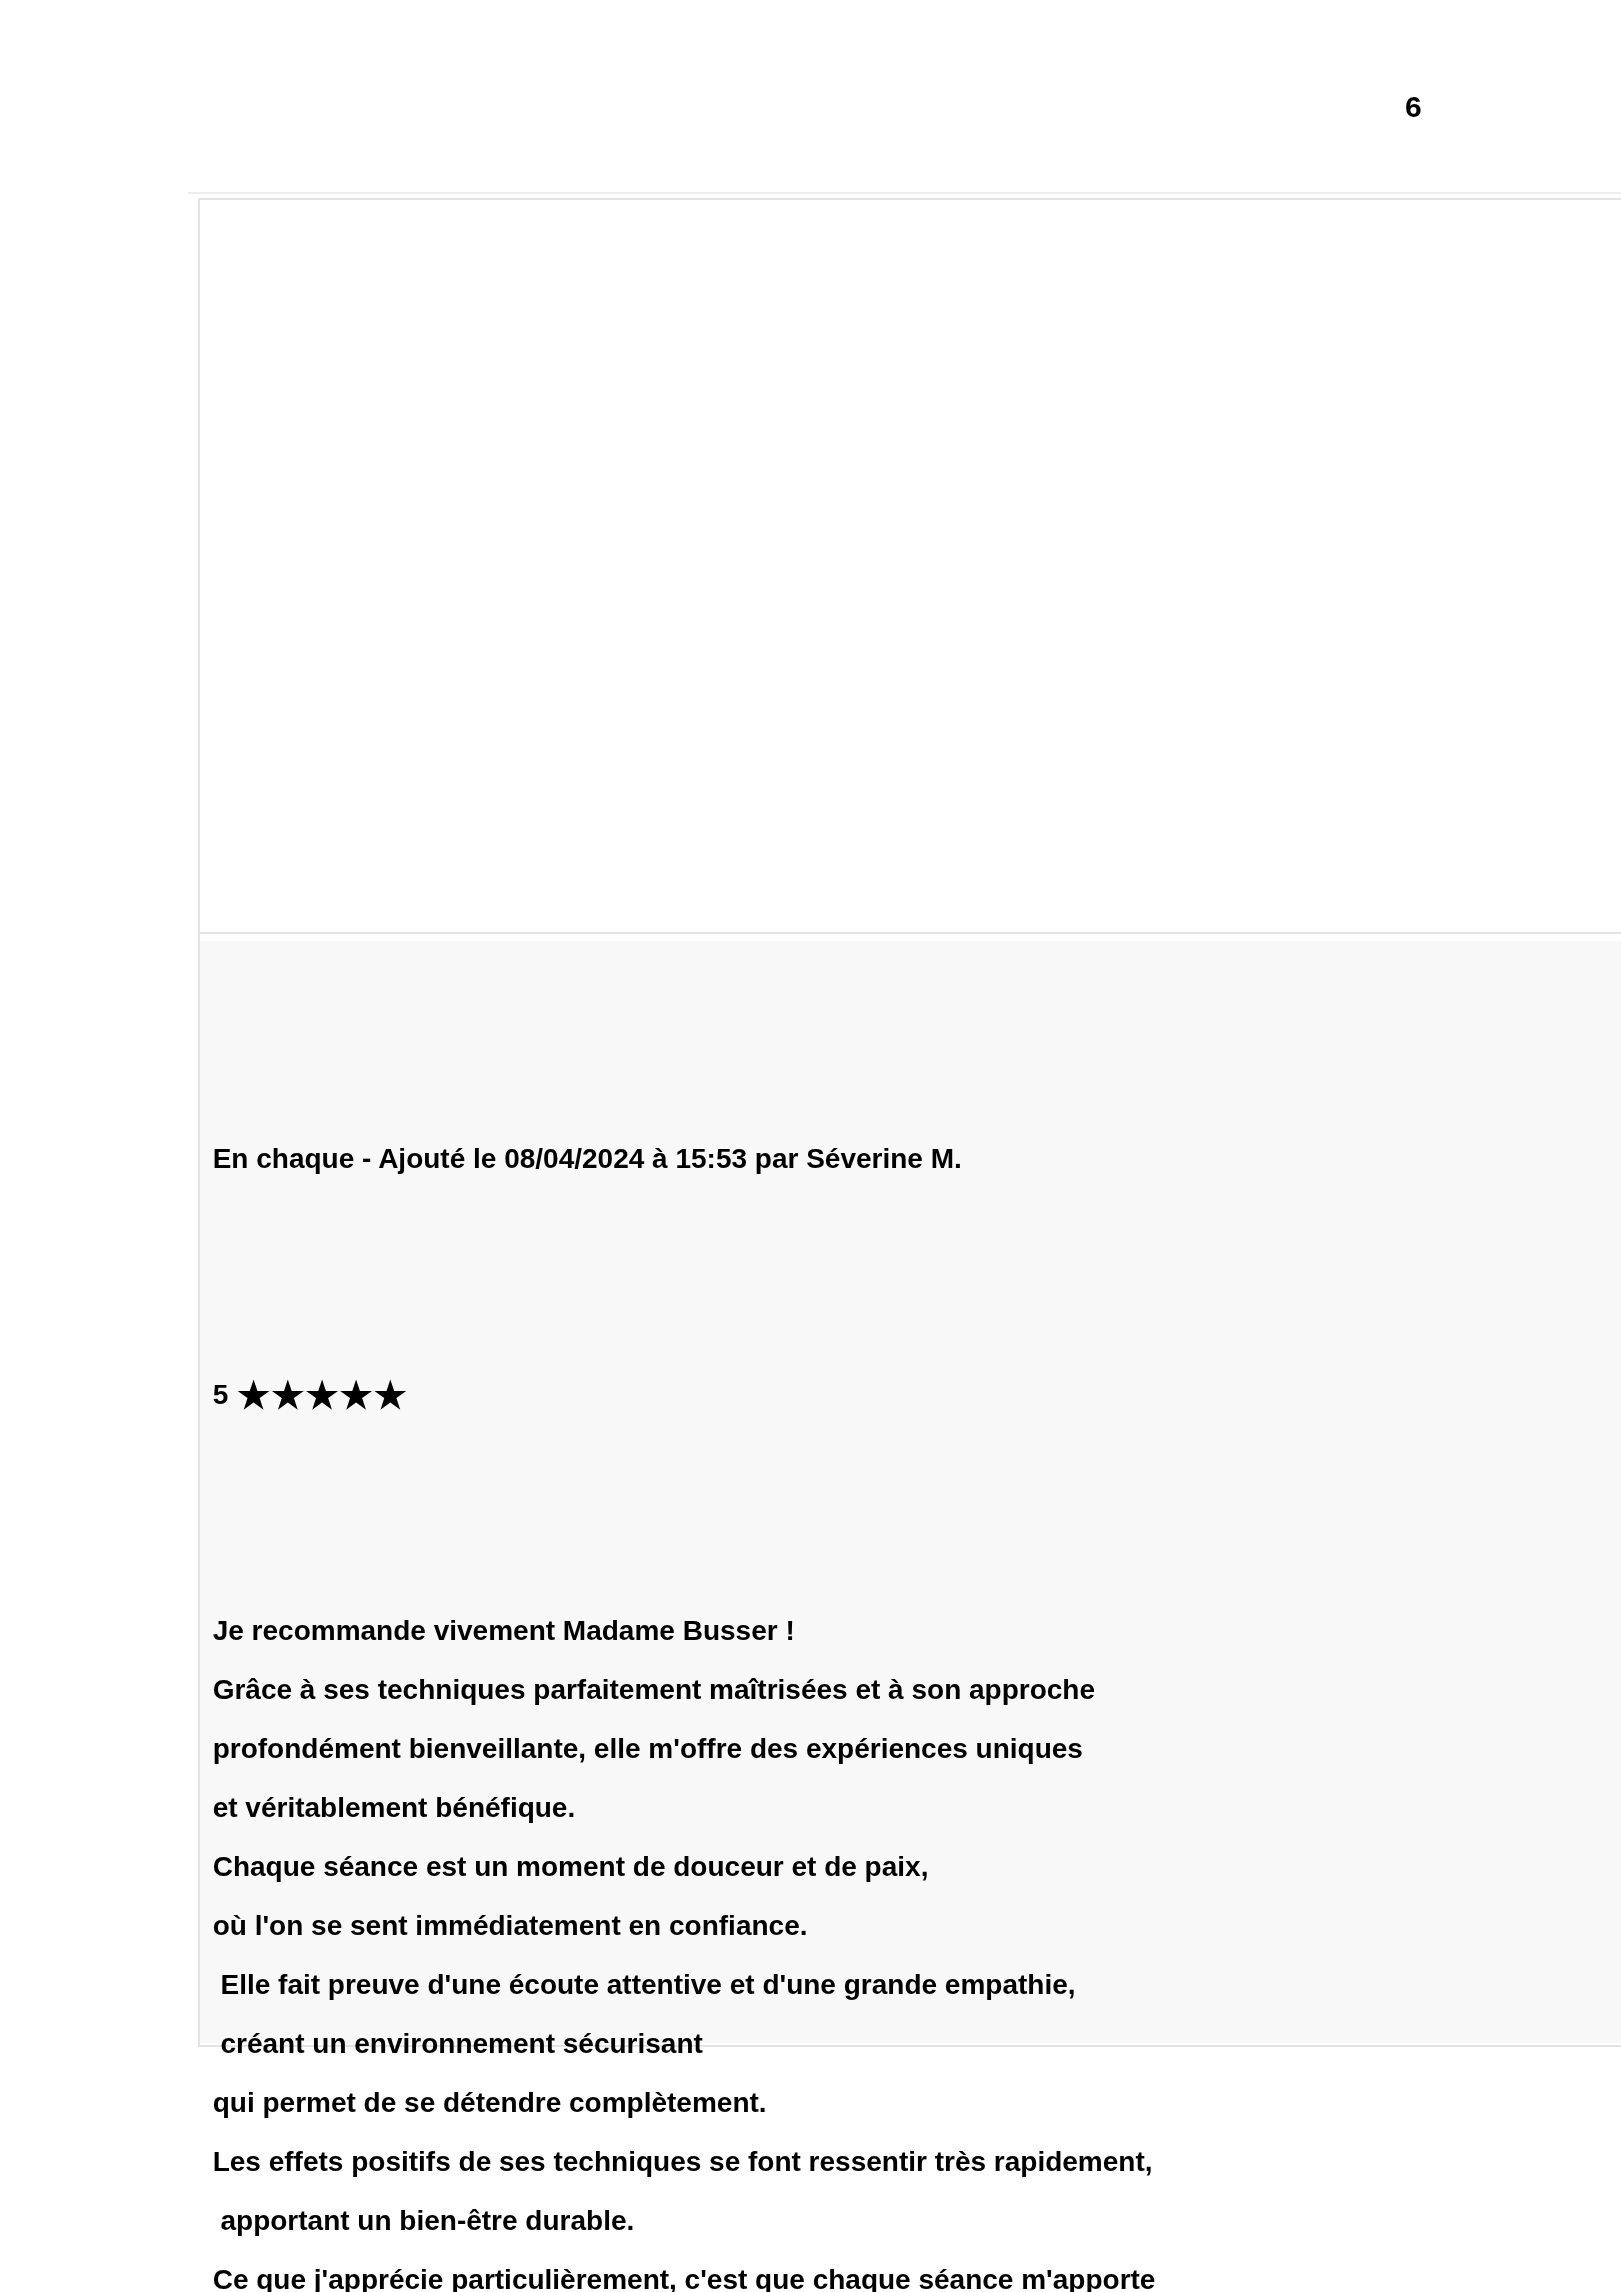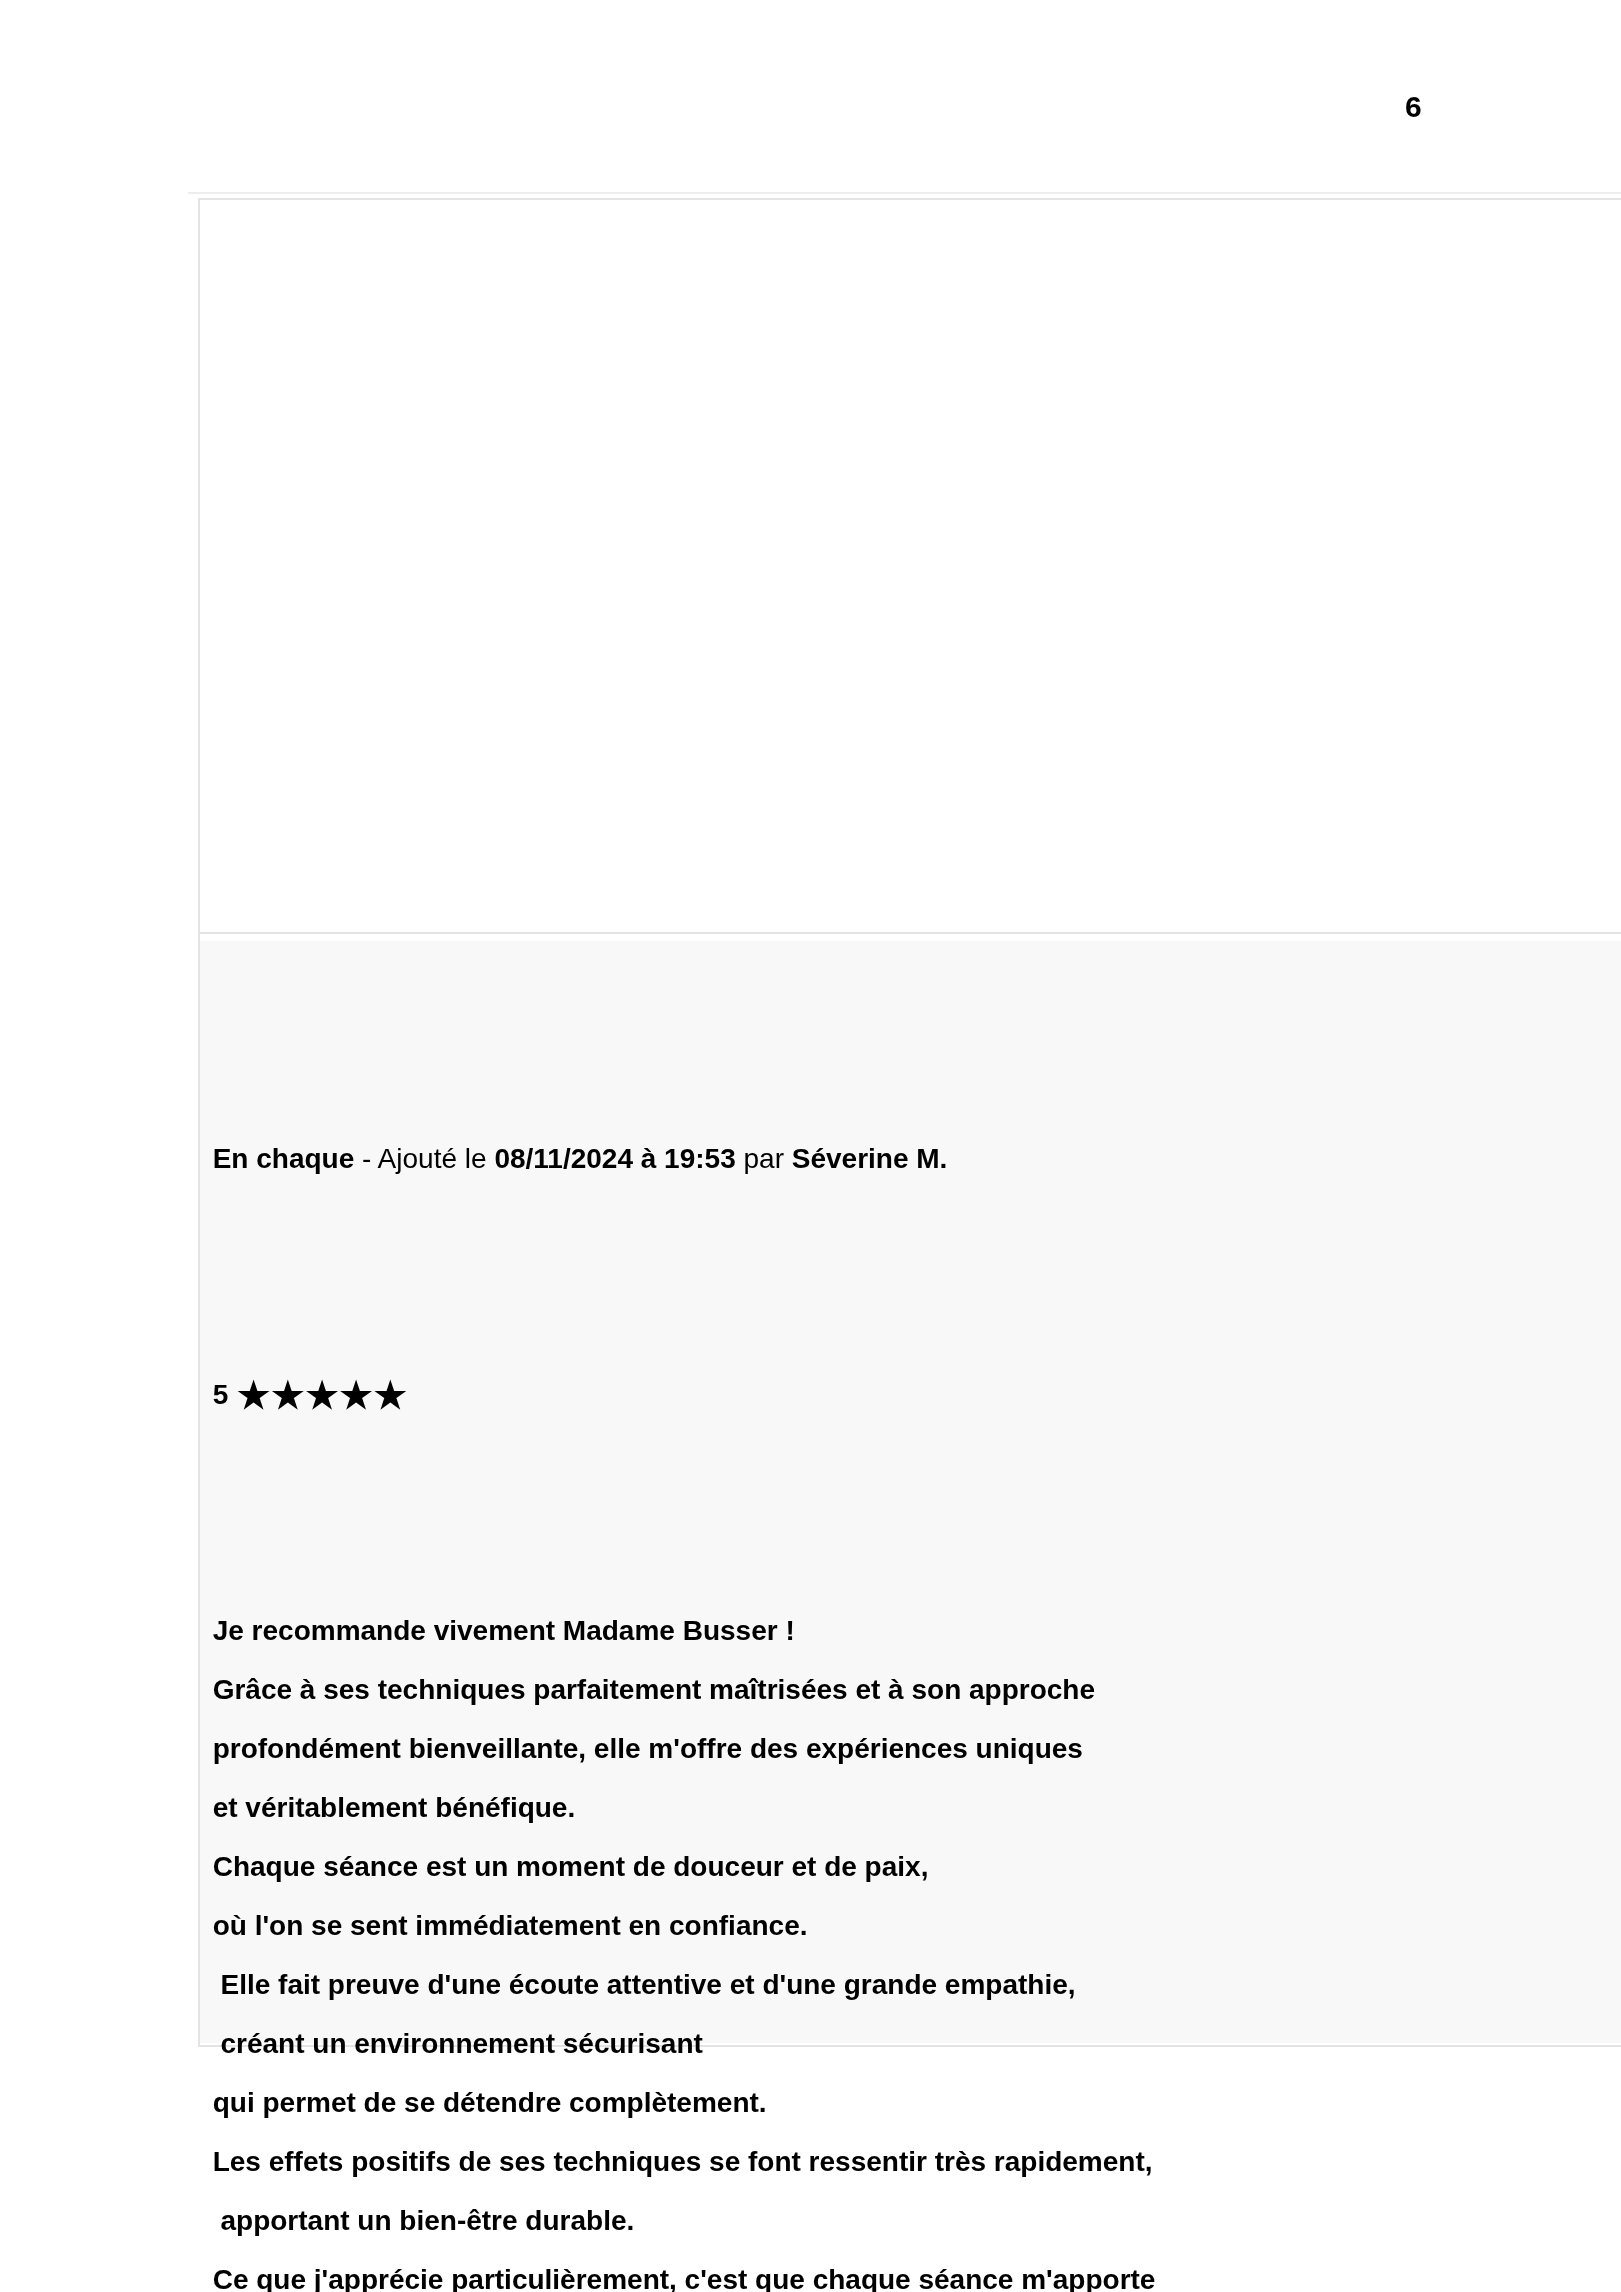--- a/index.html
+++ b/index.html
@@ -52,21 +52,21 @@
   }
   .review-body{
     height:1102px;
     background:var(--review-bg);
     padding:10.8px 39px 0 12.7px;
     font-size:28px;
     font-weight:bold;
     line-height:59px;
     white-space:pre;
   }
-  .review-body .reg{font-weight:400;}
+  .review-body .reg{font-weight:700;}
   .stars{
     font-size:37px;
     line-height:1;
     vertical-align:-3.9px;
     margin-left:8.8px;
     letter-spacing:1px;
   }
   .review-line{white-space:pre;}
 </style>
 </head>
@@ -77,21 +77,21 @@
 <div class="outer-top-line"></div>
 
 <div class="review-card">
 
   <div class="image-area"></div>
 
   <div class="card-gap"></div>
 
   <div class="review-body">
 
-    <div class="review-line header-line"><span>En chaque</span><span class="reg"> - Ajouté le </span><span>08/11/2024 à 19:53</span><span class="reg"> par </span><span>Séverine M.</span></div>
+    <div class="review-line header-line"><span>En chaque</span><span class="reg"> - Ajouté le </span><span>08/04/2024 à 15:53</span><span class="reg"> par </span><span>Séverine M.</span></div>
 
     <div class="review-line rating-line"><span>5</span><span class="stars">★★★★★</span></div>
 
     <div><div class="review-line">Je recommande vivement Madame Busser !</div><div class="review-line">Grâce à ses techniques parfaitement maîtrisées et à son approche</div><div class="review-line">profondément bienveillante, elle m'offre des expériences uniques</div><div class="review-line">et véritablement bénéfique.</div><div class="review-line">Chaque séance est un moment de douceur et de paix,</div><div class="review-line">où l'on se sent immédiatement en confiance.</div><div class="review-line"> Elle fait preuve d'une écoute attentive et d'une grande empathie,</div><div class="review-line"> créant un environnement sécurisant</div><div class="review-line">qui permet de se détendre complètement.</div><div class="review-line">Les effets positifs de ses techniques se font ressentir très rapidement,</div><div class="review-line"> apportant un bien-être durable.</div><div class="review-line">Ce que j'apprécie particulièrement, c'est que chaque séance m'apporte</div></div>
 
   </div>
 </div>
 
 
 </body></html>

